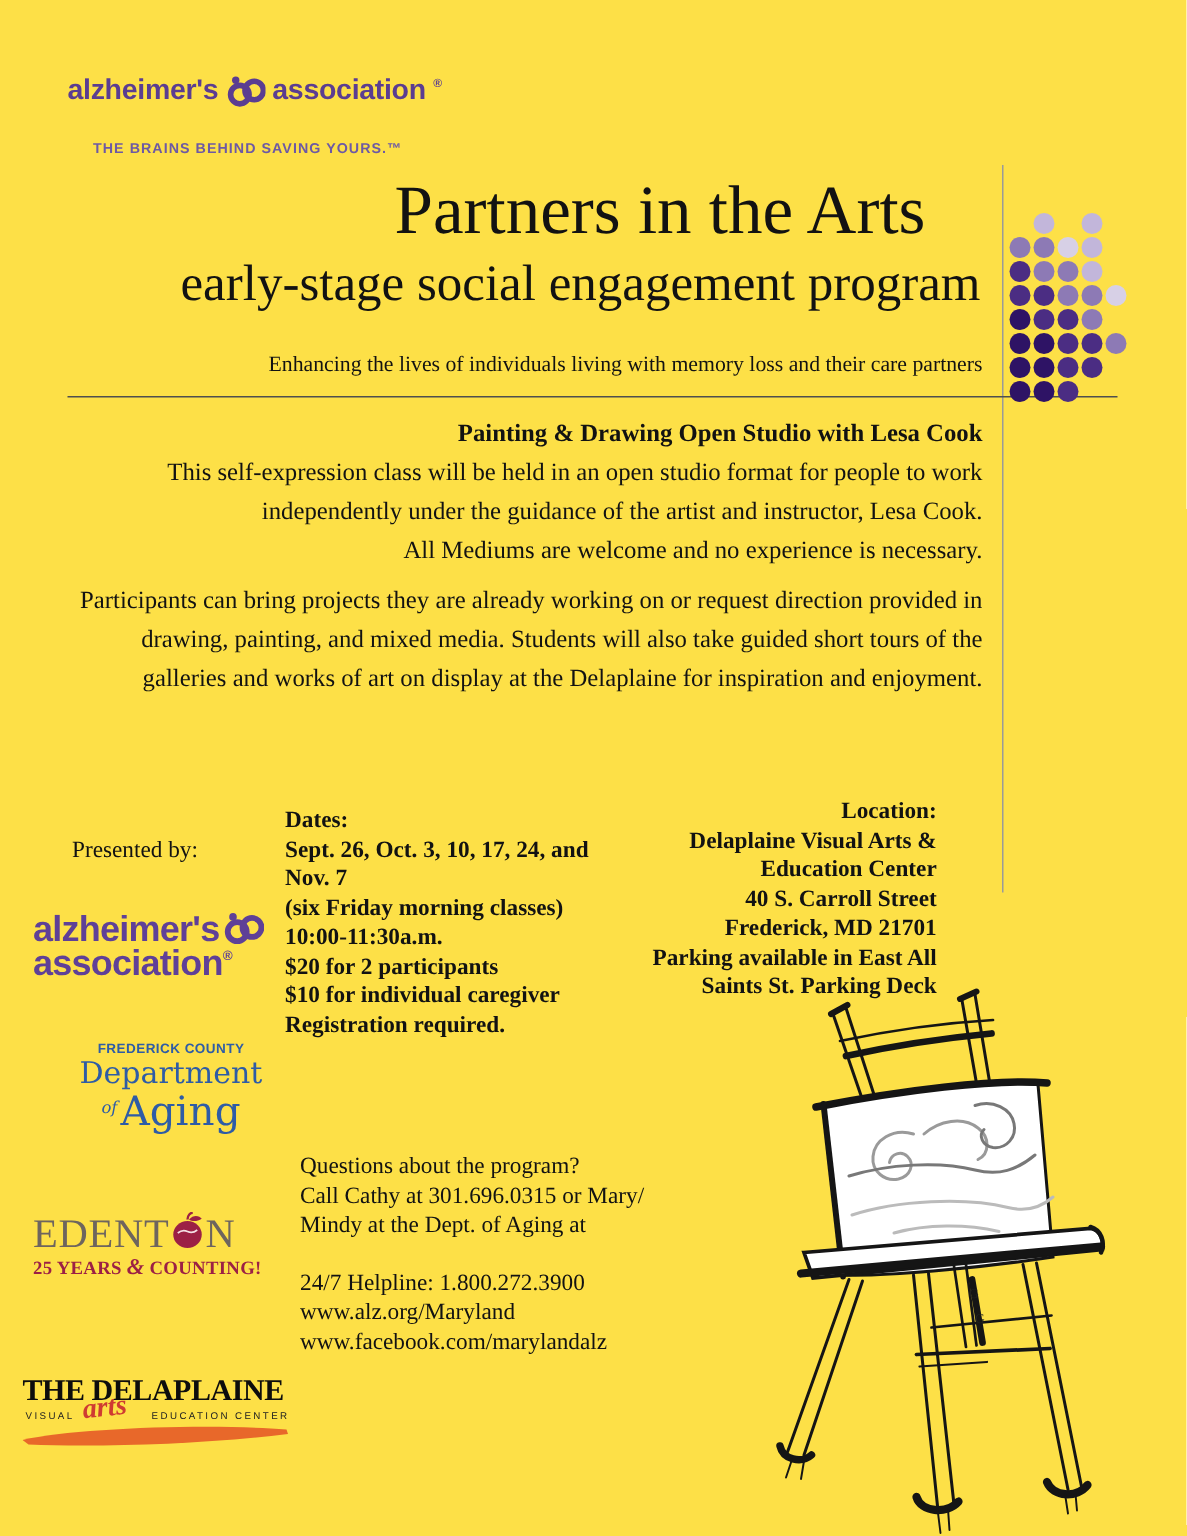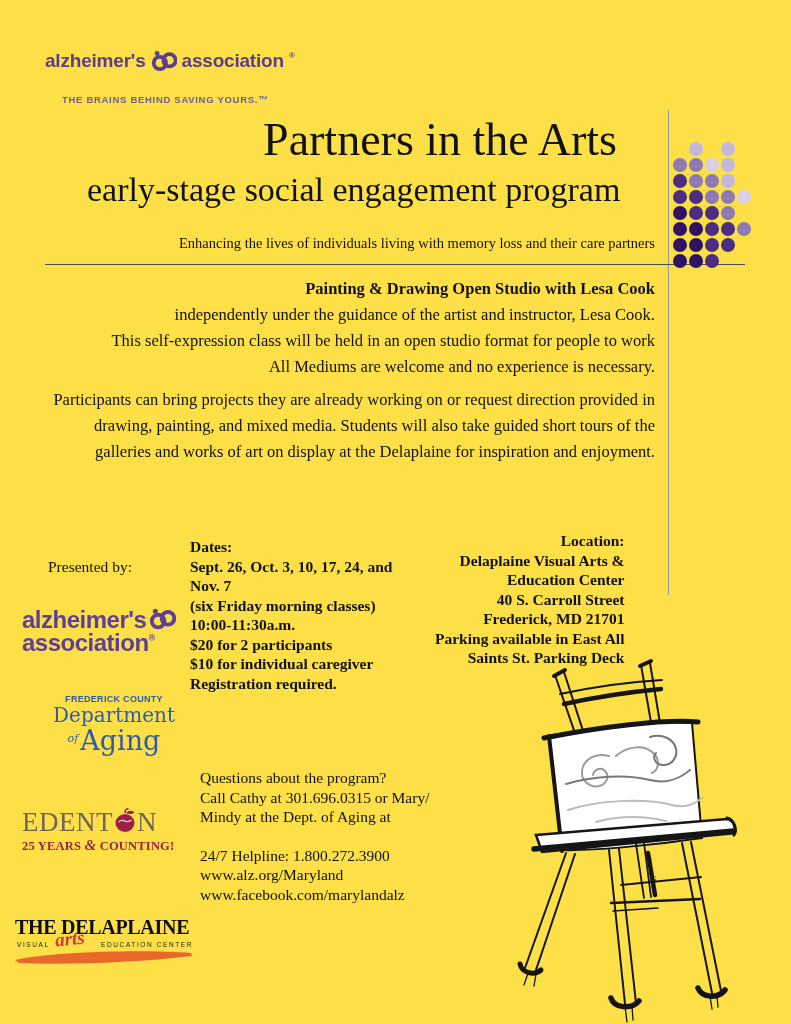--- a/index.html
+++ b/index.html
@@ -11,21 +11,21 @@
                color:#5b3d91; font-family:"Liberation Sans", sans-serif; font-weight:bold;
                font-size:19px; letter-spacing:-0.2px; }
   .brand-top .reg { font-size:8px; align-self:flex-start; margin-top:1px; }
   .brand-mark { color:#5b3d91; }
   .brand-tagline { position:absolute; left:62px; top:94px; font-family:"Liberation Sans", sans-serif;
                    font-size:9.5px; font-weight:bold; letter-spacing:0.7px; color:#6d59a5; }
 
   
   .title { position:absolute; left:140px; top:113px; width:600px; margin:0; text-align:center;
            font-size:46px; font-weight:normal; white-space:nowrap; }
-  .subtitle { position:absolute; left:87px; top:171px; width:600px; margin:0; 
+  .subtitle { position:absolute; left:87px; top:171px; width:600px; margin:0; text-align:center;
               font-size:34px; font-weight:normal; white-space:nowrap; }
   .intro-tagline { position:absolute; left:117px; top:235px; width:600px; text-align:center;
                    font-size:14.5px; white-space:nowrap; }
 
   
   .hrule { position:absolute; left:45px; top:264px; width:700px; height:1px; background:#4e4e4e; }
   .vrule { position:absolute; left:668px; top:110px; width:1px; height:485px; background:#9a9a9a; }
   .dots  { position:absolute; left:673px; top:142px; width:82px; height:130px; }
   .dot   { position:absolute; width:14px; height:14px; border-radius:50%; }
 
@@ -140,22 +140,22 @@
       <div class="dot" style="left: 32px; top: 96px; background: rgb(75, 45, 131);"></div>
       <div class="dot" style="left: 48px; top: 96px; background: rgb(75, 45, 131);"></div>
       <div class="dot" style="left: 0px; top: 112px; background: rgb(46, 19, 101);"></div>
       <div class="dot" style="left: 16px; top: 112px; background: rgb(46, 19, 101);"></div>
       <div class="dot" style="left: 32px; top: 112px; background: rgb(75, 45, 131);"></div>
     </div>
 
   <div class="studio">
     <div class="studio-heading">Painting &amp; Drawing Open Studio with Lesa Cook</div>
     <div>
+        <div class="line">This self-expression class will be held in an open studio format for people to work</div>
         <div class="line">independently under the guidance of the artist and instructor, Lesa Cook.</div>
-        <div class="line">This self-expression class will be held in an open studio format for people to work</div>
         <div class="line">All Mediums are welcome and no experience is necessary.</div>
       </div>
     <div class="para-gap">
         <div class="line">Participants can bring projects they are already working on or request direction provided in</div>
         <div class="line">drawing, painting, and mixed media. Students will also take guided short tours of the</div>
         <div class="line">galleries and works of art on display at the Delaplaine for inspiration and enjoyment.</div>
       </div>
   </div>
 
   <div class="presented">Presented by:</div>

